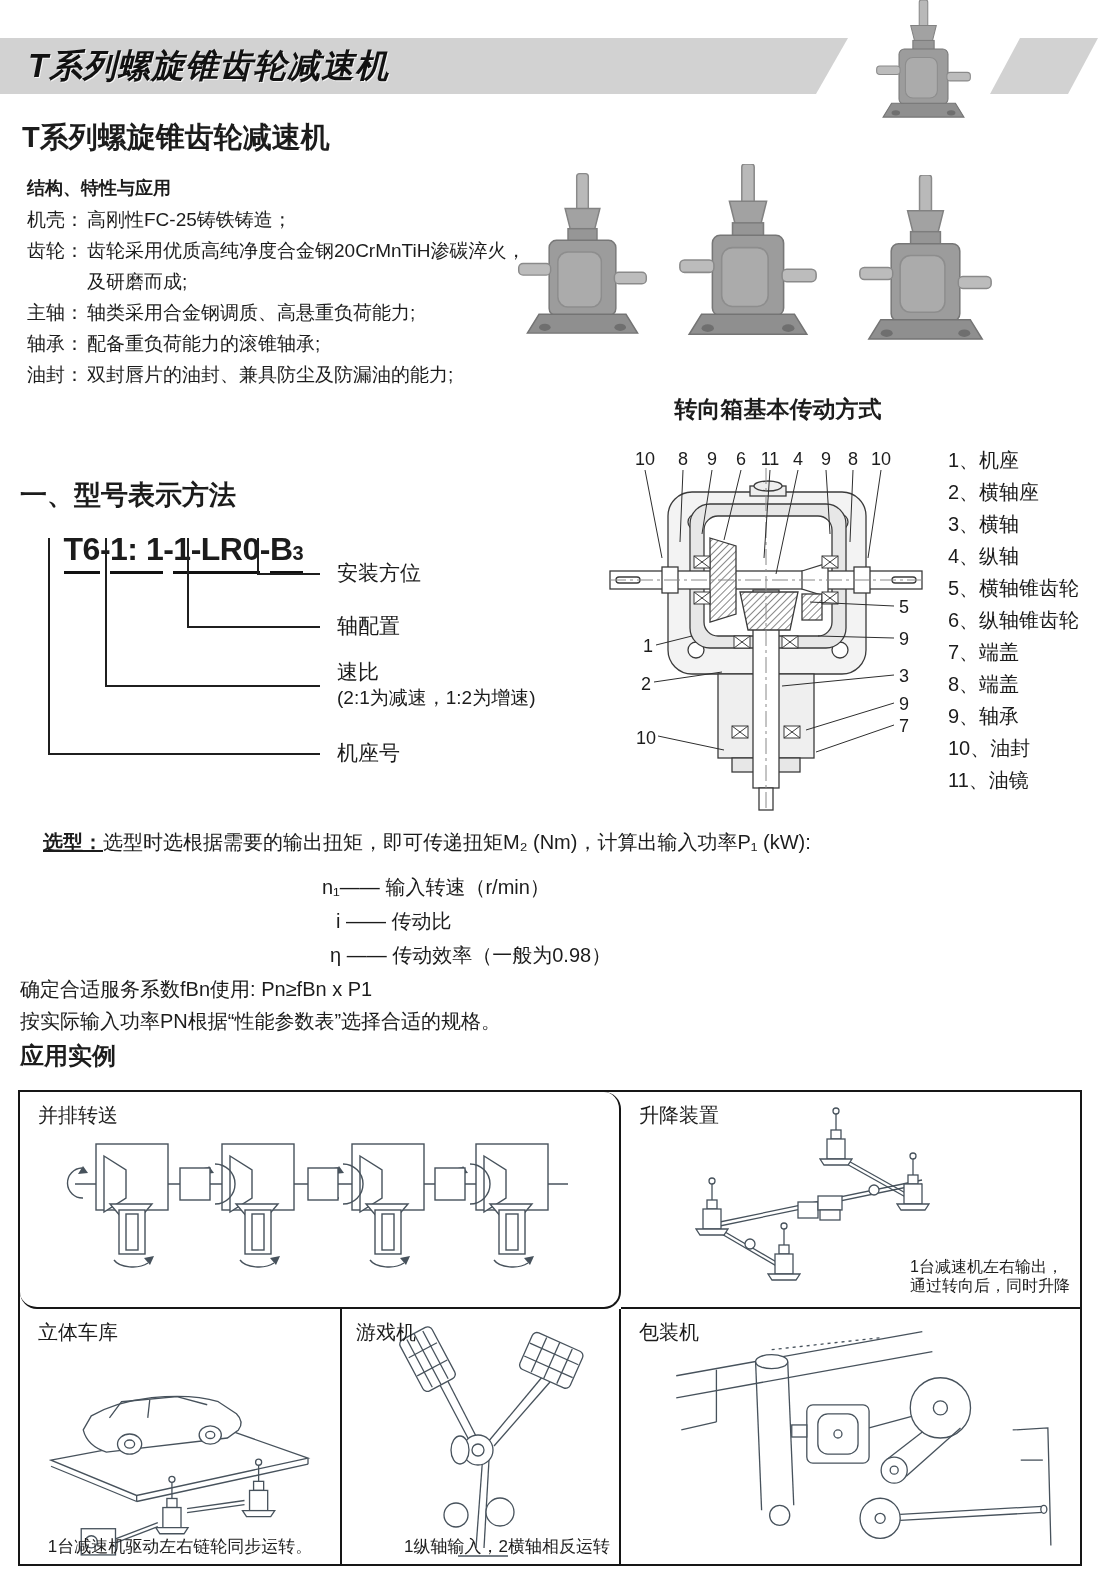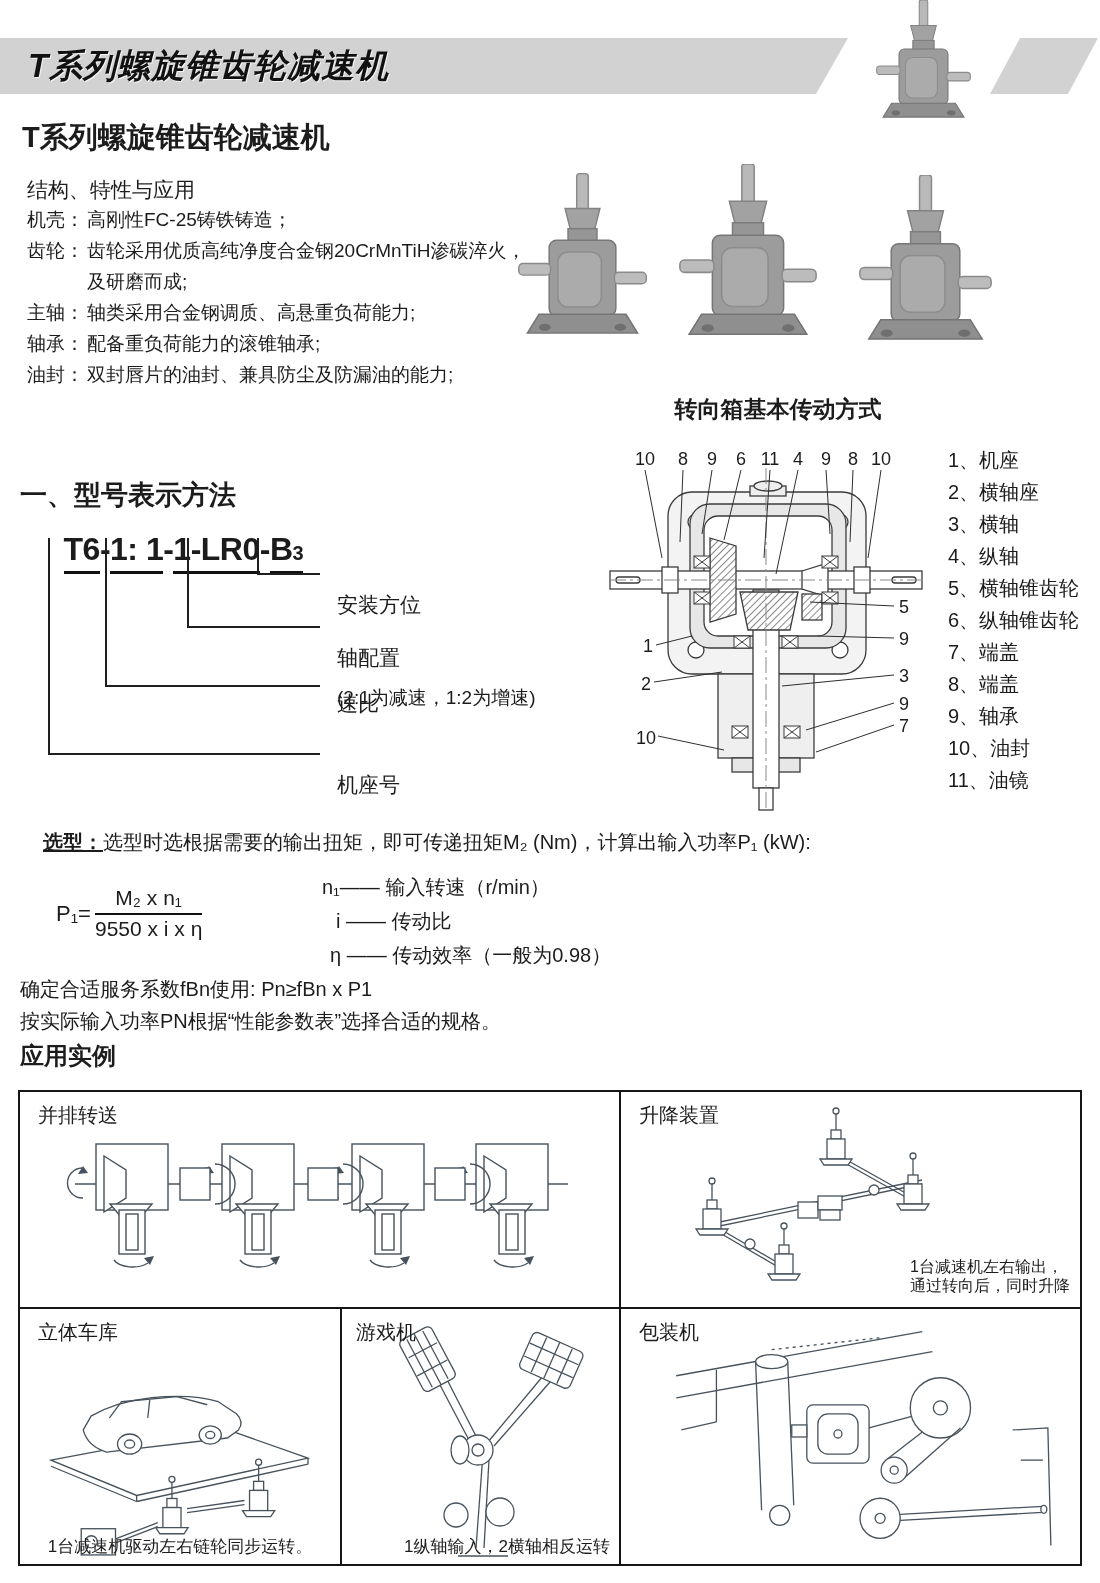--- a/index.html
+++ b/index.html
@@ -4,48 +4,48 @@
 <style>
   html,body{margin:0;padding:0;background:#fff;}
   body{font-family:"Liberation Sans","DejaVu Sans",sans-serif;color:#1c1c1c;}
   .page{position:relative;width:1100px;height:1583px;background:#fff;overflow:hidden;}
   .abs{position:absolute;}
   .band{position:absolute;left:0;top:38px;width:1100px;height:56px;background:#d2d2d2;}
   .band1{clip-path:polygon(0 0,848px 0,816px 100%,0 100%);}
   .band2{clip-path:polygon(1020px 0,1098px 0,1068px 100%,990px 100%);}
   .band-title{position:absolute;left:28px;top:44px;font-size:33px;font-weight:bold;font-style:italic;letter-spacing:1px;color:#111;text-shadow:1px 1px 0 #f5f5f5;}
   .page-title{position:absolute;left:22px;top:118px;font-size:29px;font-weight:bold;}
-  .h2{position:absolute;font-weight:normal;font-size:21px;}
+  .h2{position:absolute;font-weight:bold;font-size:18px;}
   .spec-list{position:absolute;left:27px;top:204px;width:500px;font-size:19px;line-height:31px;}
   .spec-row{display:flex;}
   .spec-label{flex:none;width:60px;font-weight:500;}
   .spec-cont{padding-left:60px;}
   .drive-heading{position:absolute;left:608px;top:394px;width:340px;text-align:center;font-size:23px;font-weight:bold;}
   .model-heading{position:absolute;left:20px;top:432px;font-size:27px;font-weight:bold;margin-top:45px;}
   .code-line{position:absolute;left:30px;top:494px;font-size:32px;font-weight:bold;letter-spacing:-0.5px;white-space:pre;}
   .useg{border-bottom:3px solid #111;padding-bottom:3px;display:inline-block;}
   .csub{font-size:20px;}
-  .mlabel{position:absolute;left:337px;font-size:21px;margin-top:32px;}
+  .mlabel{position:absolute;left:337px;font-size:21px;}
   .mlabel-note{position:absolute;left:337px;font-size:19px;}
   .digram-num{position:absolute;font-size:18px;transform:translateX(-50%);}
   .parts-list{position:absolute;left:948px;top:444px;font-size:20px;line-height:32px;width:150px;}
   .sel-par{position:absolute;left:20px;top:829px;font-size:20px;width:800px;margin-left:23px;}
   .sel-label{font-weight:bold;text-decoration:underline;}
   .formula{position:absolute;left:56px;top:886px;display:flex;align-items:center;font-size:22px;}
   .frac{display:inline-flex;flex-direction:column;text-align:center;font-size:21px;margin-left:4px;}
   .frac .num{border-bottom:2px solid #111;padding:0 8px 3px 8px;}
   .frac .den{padding-top:2px;}
   .fnotes{position:absolute;left:322px;top:870px;font-size:20px;line-height:34px;}
   .fnotes div:nth-child(2){padding-left:14px;}
   .fnotes div:nth-child(3){padding-left:8px;}
   .rule{position:absolute;left:20px;font-size:20px;}
   .apps-heading{position:absolute;left:20px;top:1040px;font-size:24px;font-weight:bold;}
   .apps-table{position:absolute;left:18px;top:1090px;width:1064px;height:476px;border:2px solid #161616;box-sizing:border-box;background:#fff;}
   .cell{position:absolute;box-sizing:border-box;}
-  .cell-a{left:0;top:0;width:601px;height:217px;border-right:2px solid #161616;border-bottom:2px solid #161616;}
+  .cell-a{left:0;top:0;width:601px;height:217px;border-right:2px solid #161616;border-bottom:2px solid #161616;border-radius:17px;}
   .cell-b{left:601px;top:0;width:459px;height:217px;border-bottom:2px solid #161616;}
   .cell-c{left:0;top:217px;width:322px;height:255px;border-right:2px solid #161616;}
   .cell-d{left:318px;top:217px;width:283px;height:255px;border-right:2px solid #161616;}
   .cell-e{left:601px;top:217px;width:459px;height:255px;}
   .cell-title{position:absolute;left:18px;top:10px;font-size:20px;}
   .cap-b{position:absolute;right:10px;bottom:12px;font-size:16px;line-height:19px;}
   .cap-c{position:absolute;left:0;right:0;bottom:6px;font-size:17px;text-align:center;}
   .cap-d{position:absolute;left:66px;bottom:6px;font-size:17px;}
   .cellsvg{position:absolute;left:0;top:0;width:100%;height:100%;}
 </style>
@@ -252,27 +252,20 @@
     <div>6、纵轴锥齿轮</div>
     <div>7、端盖</div>
     <div>8、端盖</div>
     <div>9、轴承</div>
     <div>10、油封</div>
     <div>11、油镜</div>
   </div>
 
   <div class="sel-par">
     <span class="sel-label">选型：</span><span>选型时选根据需要的输出扭矩，即可传递扭矩M₂ (Nm)，计算出输入功率P₁ (kW):</span>
-  </div>
-  <div class="formula">
-    <span>P₁=</span>
-    <span class="frac">
-      <span class="num">M₂ x n₁</span>
-      <span class="den">9550 x i x η</span>
-    </span>
   </div>
   <div class="fnotes">
     <div>n₁—— 输入转速（r/min）</div>
     <div>i —— 传动比</div>
     <div>η —— 传动效率（一般为0.98）</div>
   </div>
   <div class="rule" style="top:976px">确定合适服务系数fBn使用: Pn≥fBn x P1</div>
   <div class="rule" style="top:1008px">按实际输入功率PN根据“性能参数表”选择合适的规格。</div>
 
   <div class="apps-heading">应用实例</div>

